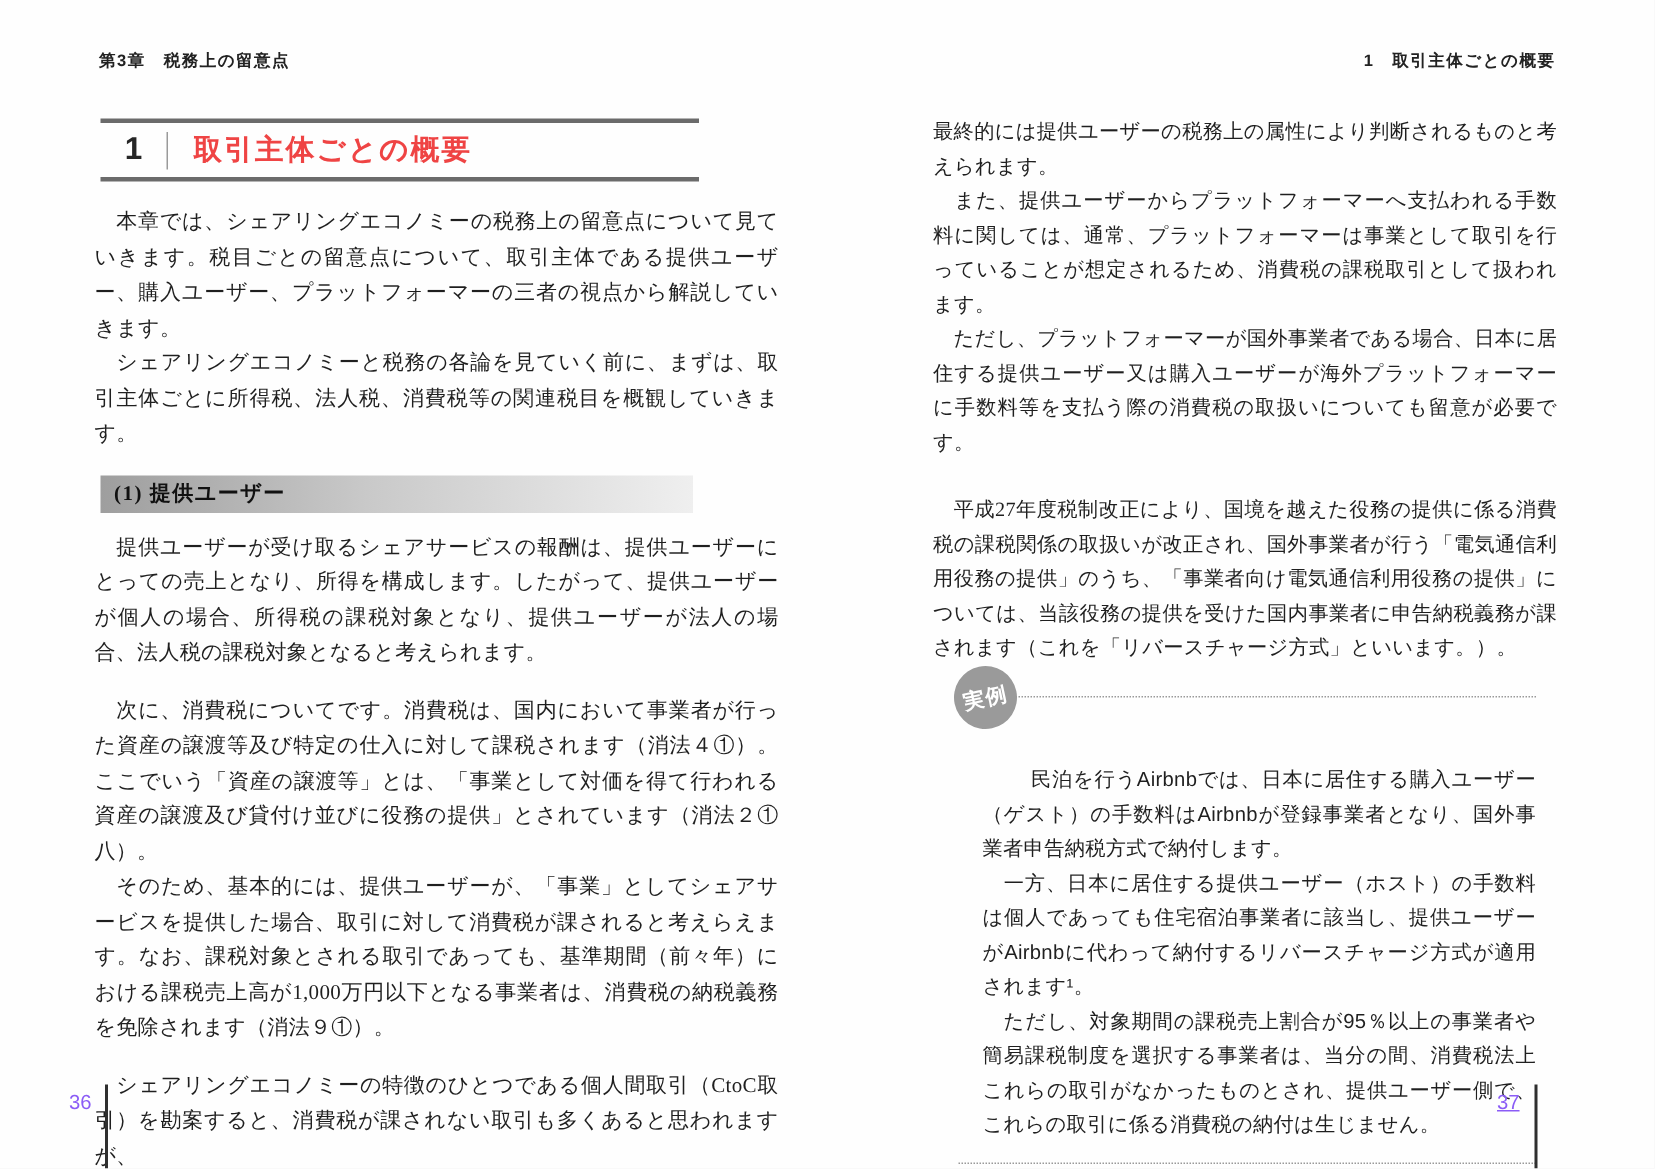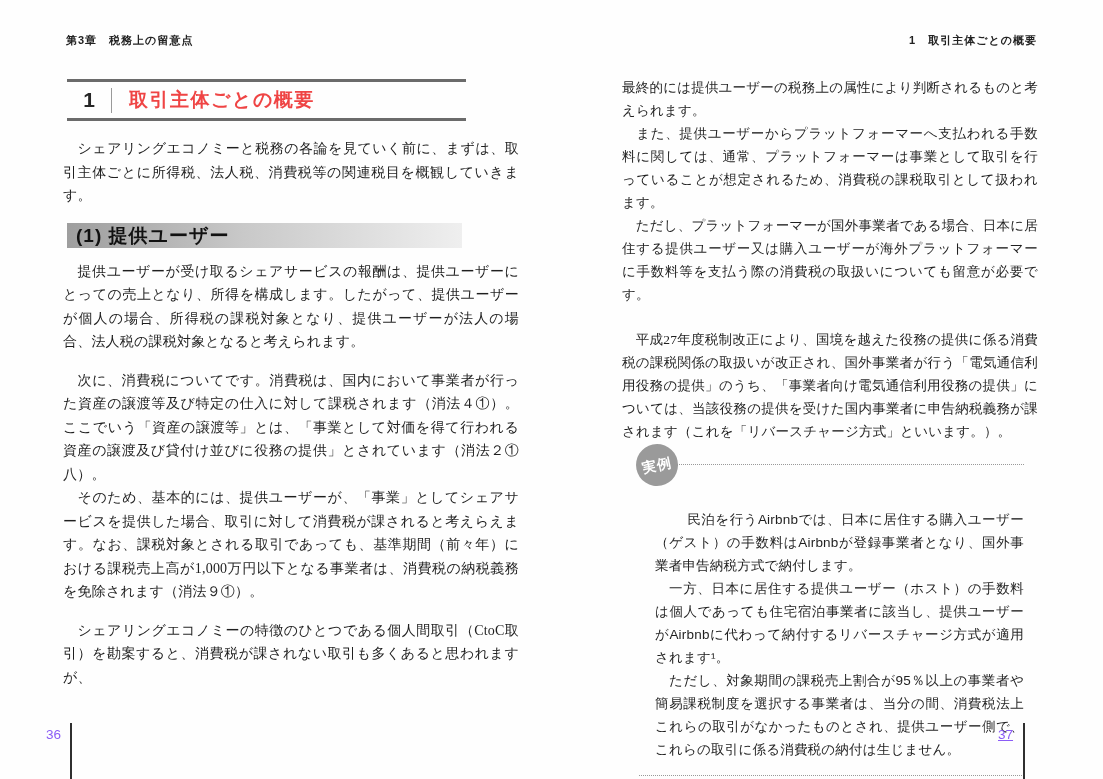--- a/index.html
+++ b/index.html
@@ -50,22 +50,22 @@
   .col-right{left:622px;top:76px;width:416px;font-size:13.5px;line-height:23px;}
   .gap-sm{margin-top:15px !important;}
   .gap-md{margin-top:22px !important;}
 
   
   .section-bar{
     margin:15px 0 12px 4px;
     width:386px;height:25px;line-height:25px;
     padding-left:9px;
     background:linear-gradient(90deg,#9e9e9e 0%,#c9c9c9 45%,#efefef 100%);
-    font-family:Liberation Sans, sans-serif;
-    font-weight:bold;font-size:19px;letter-spacing:1px;color:#111;
+    font-family:Liberation Serif, serif;
+    font-weight:bold;font-size:14px;letter-spacing:1px;color:#111;
   }
 
   
   .example-box{
     position:relative;
     margin-top:21px;margin-left:17px;
     width:369px;
     border-top:1px dotted #999;border-bottom:1px dotted #999;
     padding:13px 0 14px 16px;
     font-family:"Liberation Sans","DejaVu Sans",sans-serif;
@@ -102,20 +102,21 @@
   <div class="running-header rh-left">第3章　税務上の留意点</div>
   <div class="running-header rh-right">1　取引主体ごとの概要</div>
 
   <div class="heading-block">
     <div class="heading-number">1</div>
     <div class="heading-sep"></div>
     <div class="heading-title">取引主体ごとの概要</div>
   </div>
 
   <div class="body-col col-left">
+    <p>　本章では、シェアリングエコノミーの税務上の留意点について見ていきます。税目ごとの留意点について、取引主体である提供ユーザー、購入ユーザー、プラットフォーマーの三者の視点から解説していきます。</p>
     <p>　シェアリングエコノミーと税務の各論を見ていく前に、まずは、取引主体ごとに所得税、法人税、消費税等の関連税目を概観していきます。</p>
     <div class="section-bar">(1) 提供ユーザー</div>
     <p>　提供ユーザーが受け取るシェアサービスの報酬は、提供ユーザーにとっての売上となり、所得を構成します。したがって、提供ユーザーが個人の場合、所得税の課税対象となり、提供ユーザーが法人の場合、法人税の課税対象となると考えられます。</p>
     <p class="gap-sm">　次に、消費税についてです。消費税は、国内において事業者が行った資産の譲渡等及び特定の仕入に対して課税されます（消法４①）。ここでいう「資産の譲渡等」とは、「事業として対価を得て行われる資産の譲渡及び貸付け並びに役務の提供」とされています（消法２①八）。</p>
     <p>　そのため、基本的には、提供ユーザーが、「事業」としてシェアサービスを提供した場合、取引に対して消費税が課されると考えらえます。なお、課税対象とされる取引であっても、基準期間（前々年）における課税売上高が1,000万円以下となる事業者は、消費税の納税義務を免除されます（消法９①）。</p>
     <p class="gap-sm">　シェアリングエコノミーの特徴のひとつである個人間取引（CtoC取引）を勘案すると、消費税が課されない取引も多くあると思われますが、</p>
   </div>
 
   <div class="body-col col-right">
     <p>最終的には提供ユーザーの税務上の属性により判断されるものと考えられます。</p>

